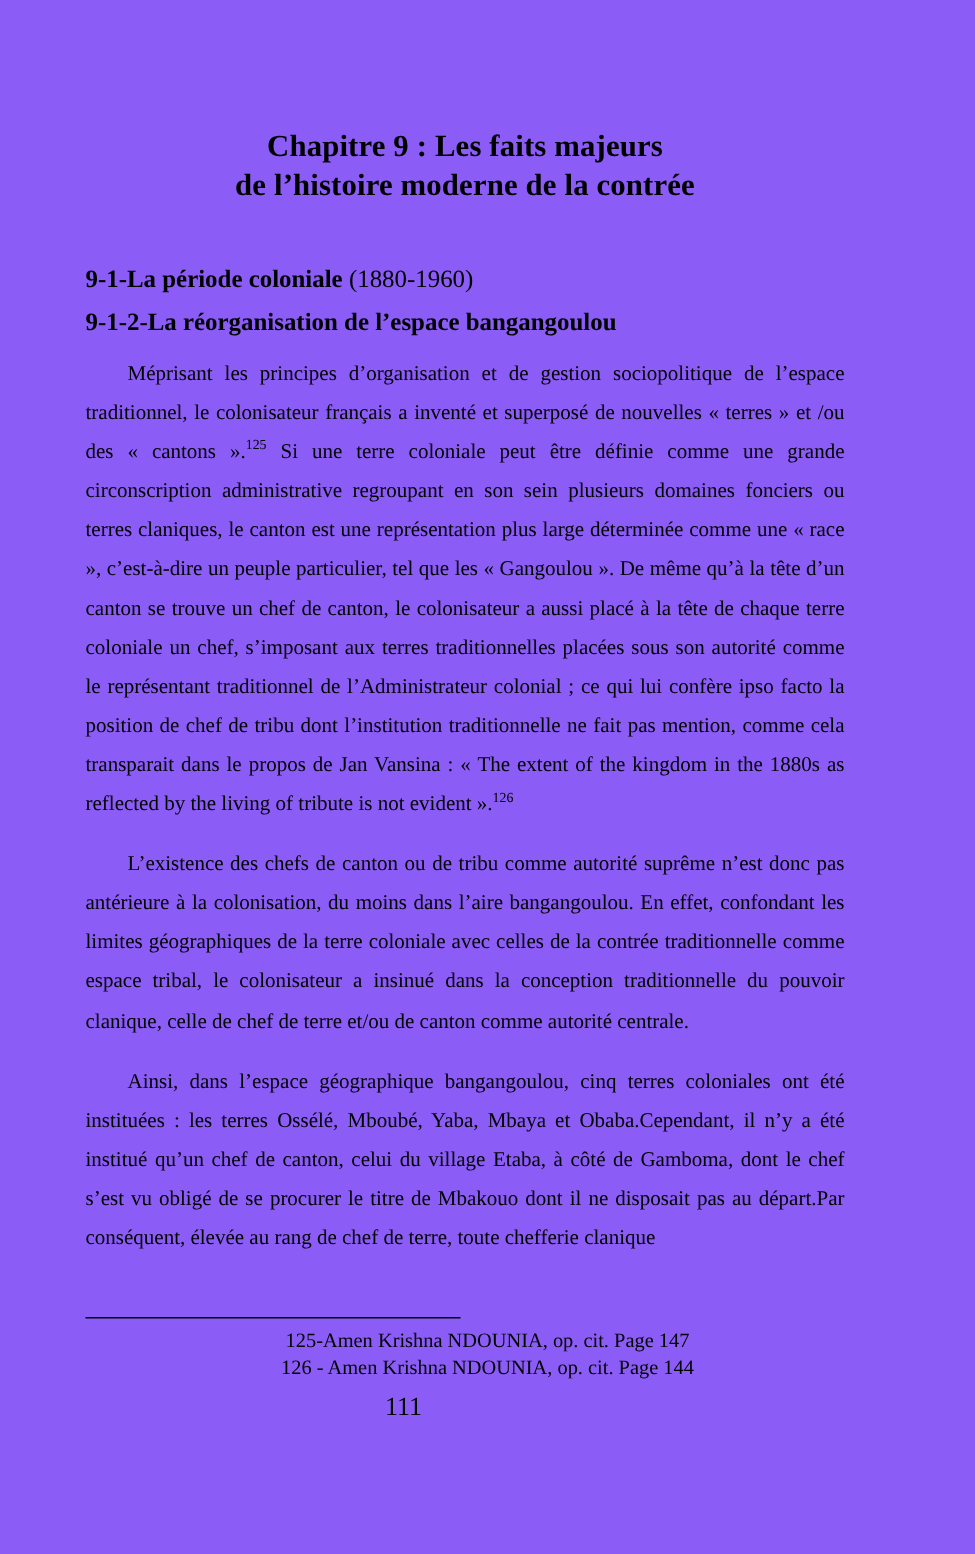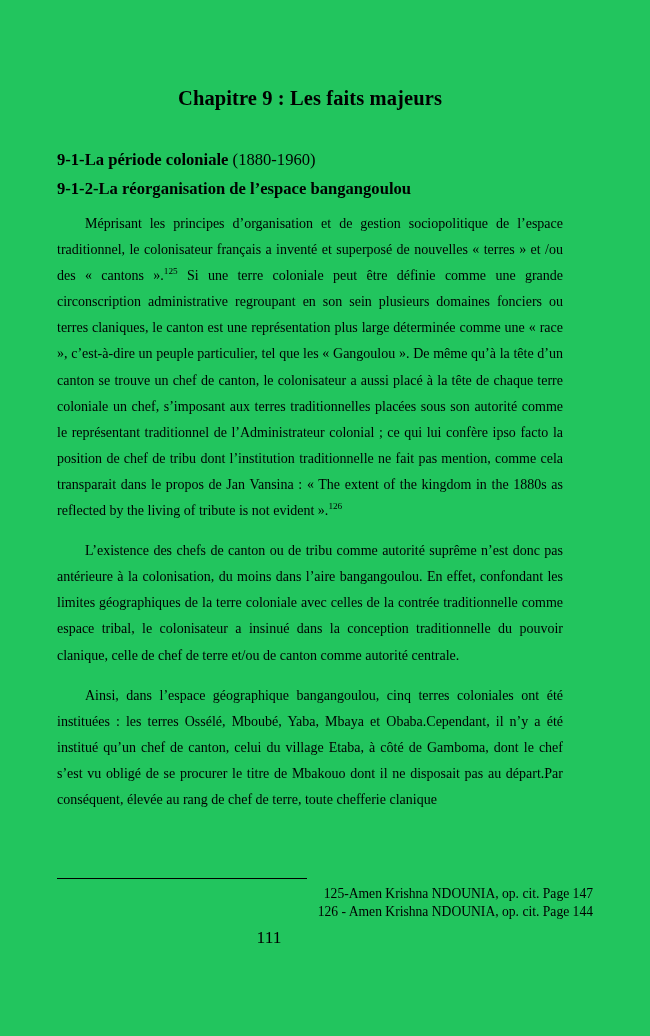--- a/index.html
+++ b/index.html
@@ -16,21 +16,21 @@
     font-family: "Liberation Serif", "DejaVu Serif", serif;
     color: #000000;
     -webkit-font-smoothing: antialiased;
   }
   .page {
     position: absolute;
     left: 0;
     top: 0;
     width: 650px;
     height: 1036px;
-    background: #22c55e;
+    background: #8b5cf6;
     box-sizing: border-box;
     padding: 85px 87px 0 57px;
   }
   .chapter-title {
     text-align: center;
     font-weight: bold;
     font-size: 20.5px;
     line-height: 26px;
     margin: 0 0 0 0;
     letter-spacing: 0.1px;
@@ -82,40 +82,41 @@
   .footnote-rule {
     width: 250px;
     height: 0;
     border-top: 1.4px solid #000000;
     margin: 0 0 6px 0;
   }
   .footnote {
     font-size: 13.6px;
     line-height: 17.5px;
     margin: 0;
-    text-align: right;
+    text-align: center;
     white-space: pre;
   }
   .page-number {
     position: absolute;
     left: 0;
     top: 926px;
     width: 538px;
     text-align: center;
     font-size: 17.4px;
     line-height: 22px;
   }
 </style>
 </head>
 <body>
 
 <div class="page">
 
   <h1 class="chapter-title">
     <span>Chapitre 9 : Les faits majeurs</span>
+    <span class="line2">de l’histoire moderne de la contrée</span>
   </h1>
 
   <h2 class="sec-head lvl1"><span>9-1-La période coloniale </span><span class="regular">(1880-1960)</span></h2>
 
   <h3 class="sec-head lvl2">9-1-2-La réorganisation de l’espace bangangoulou</h3>
 
   <p class="body-par first"><span>Méprisant les principes d’organisation et de gestion sociopolitique de l’espace traditionnel, le colonisateur français a inventé et superposé de nouvelles « terres » et /ou des « cantons ».</span><sup>125</sup><span> Si une terre coloniale peut être définie comme une grande circonscription administrative regroupant en son sein plusieurs domaines fonciers ou terres claniques, le canton est une représentation plus large déterminée comme une « race », c’est-à-dire un peuple particulier, tel que les « Gangoulou ». De même qu’à la tête d’un canton se trouve un chef de canton, le colonisateur a aussi placé à la tête de chaque terre coloniale un chef, s’imposant aux terres traditionnelles placées sous son autorité comme le représentant traditionnel de l’Administrateur colonial ; ce qui lui confère ipso facto la position de chef de tribu dont l’institution traditionnelle ne fait pas mention, comme cela transparait dans le propos de Jan Vansina : « The extent of the kingdom in the 1880s as reflected by the living of tribute is not evident ».</span><sup>126</sup></p>
 
   <p class="body-par">L’existence des chefs de canton ou de tribu comme autorité suprême n’est donc pas antérieure à la colonisation, du moins dans l’aire bangangoulou. En effet, confondant les limites géographiques de la terre coloniale avec celles de la contrée traditionnelle comme espace tribal, le colonisateur a insinué dans la conception traditionnelle du pouvoir clanique, celle de chef de terre et/ou de canton comme autorité centrale.</p>
 

